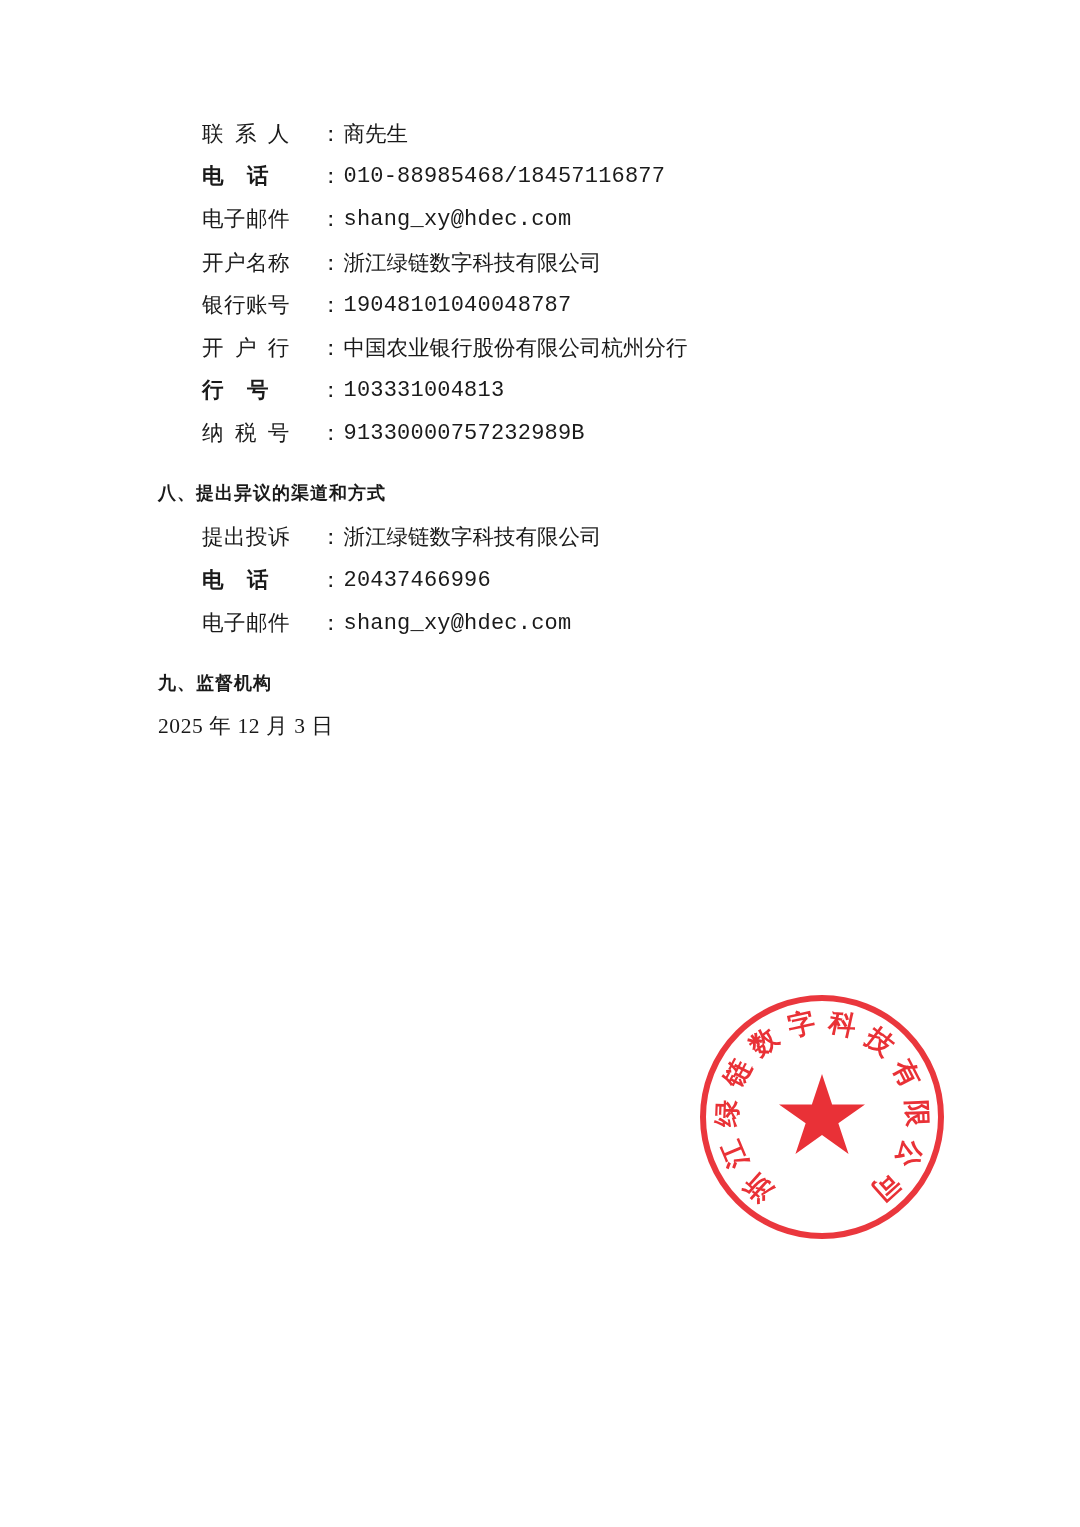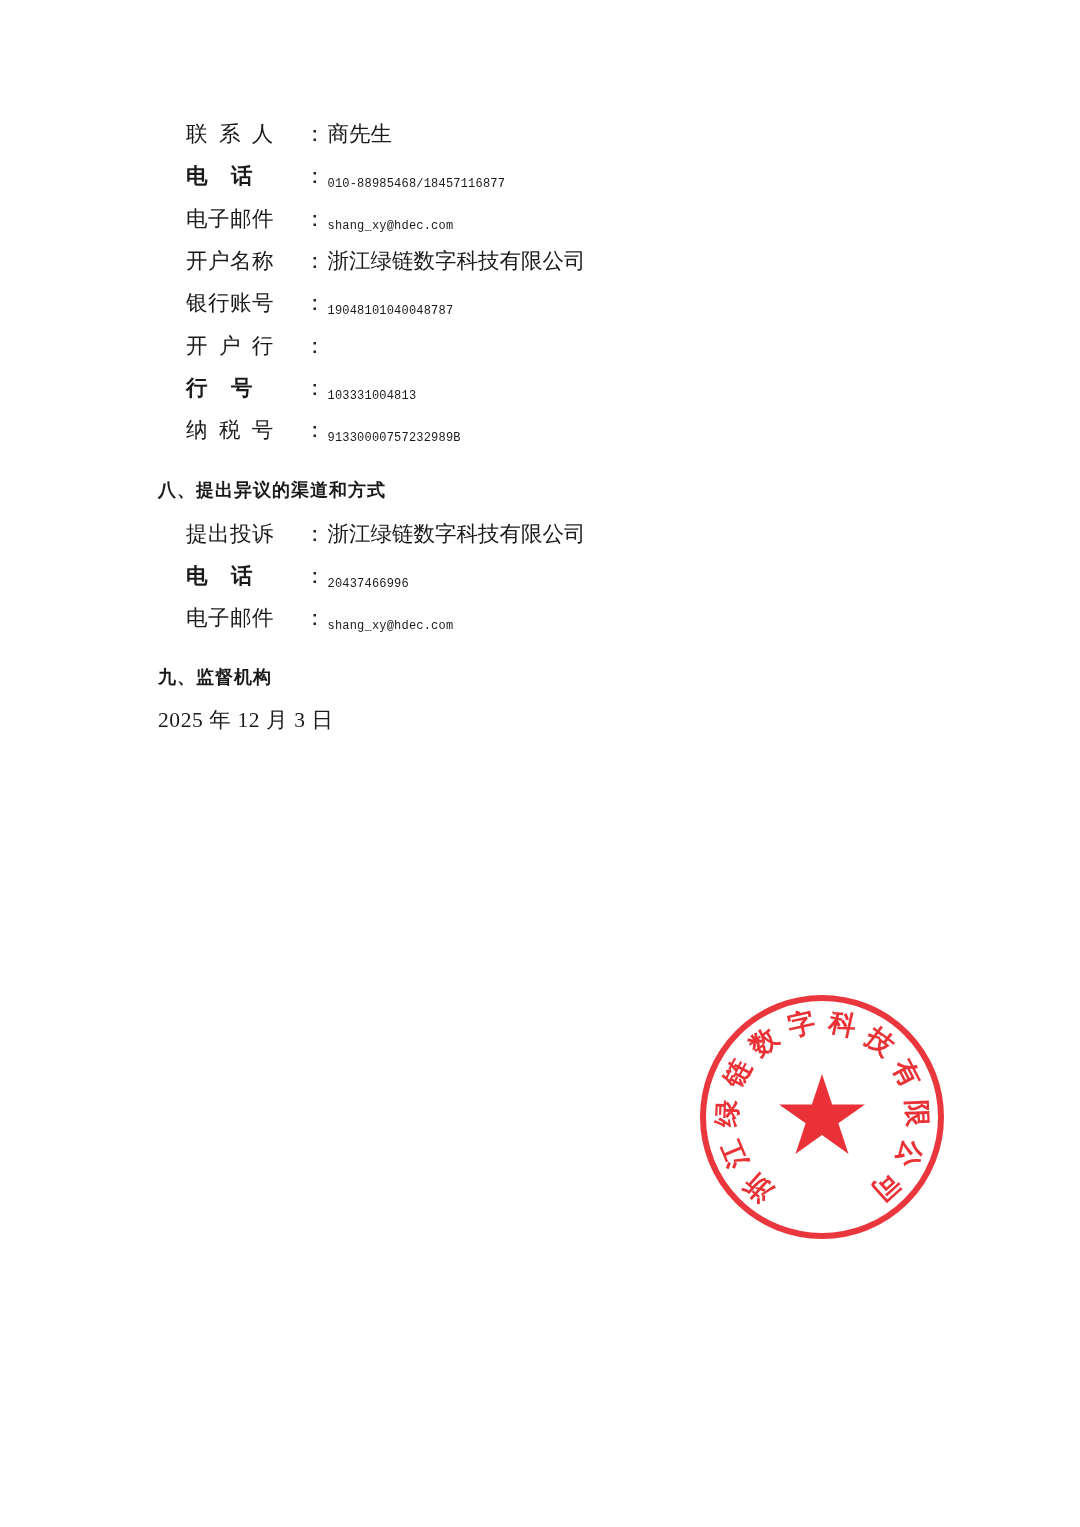--- a/index.html
+++ b/index.html
@@ -31,22 +31,22 @@
   }
 
   
   .info-list {
     margin: 0;
     padding: 0;
     list-style: none;
   }
   .info-row {
     display: flex;
-    align-items: flex-end;
-    margin-left: 28px;
+    align-items: flex-start;
+    margin-left: 44px;
     margin-bottom: 9px;
     font-size: 21.5px;
     line-height: 1.55;
     white-space: nowrap;
   }
   .info-label {
     display: inline-block;
     width: 118px;
     letter-spacing: 0.5px;
     font-family: "Liberation Serif", serif;
@@ -59,21 +59,21 @@
     letter-spacing: 3px;
   }
   .colon {
     margin-right: 2px;
   }
   .info-value {
     font-family: "Liberation Serif", serif;
   }
   .mono {
     font-family: "Liberation Mono", monospace;
-    font-size: 12px;
+    font-size: 22px;
     letter-spacing: 0.2px;
   }
 
   h2.section-heading {
     font-size: 18px;
     font-weight: bold;
     margin: 30px 0 16px 0;
     letter-spacing: 1px;
     font-family: "Liberation Serif", serif;
   }
@@ -165,20 +165,21 @@
         <span class="info-value">浙江绿链数字科技有限公司</span>
       </li>
       <li class="info-row">
         <span class="info-label">银行账号</span>
           <span class="colon">：</span>
         <span class="info-value mono">19048101040048787</span>
       </li>
       <li class="info-row">
         <span class="info-label spaced-mid">开 户 行</span>
           <span class="colon">：</span>
+        <span class="info-value">中国农业银行股份有限公司杭州分行</span>
       </li>
       <li class="info-row">
         <span class="info-label spaced">行    号</span>
           <span class="colon">：</span>
         <span class="info-value mono">103331004813</span>
       </li>
       <li class="info-row">
         <span class="info-label spaced-mid">纳 税 号</span>
           <span class="colon">：</span>
         <span class="info-value mono">91330000757232989B</span>

